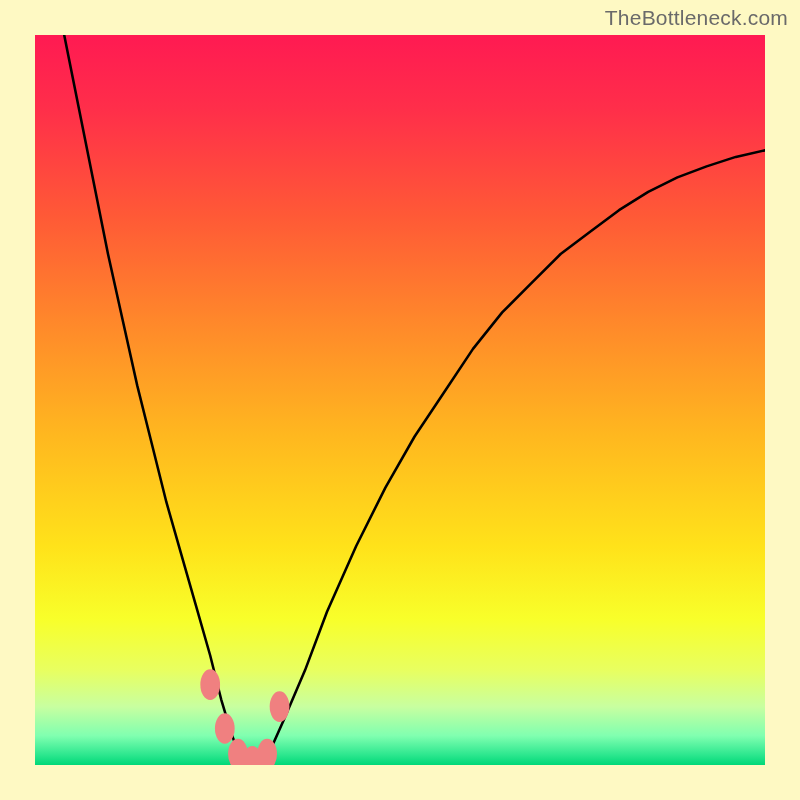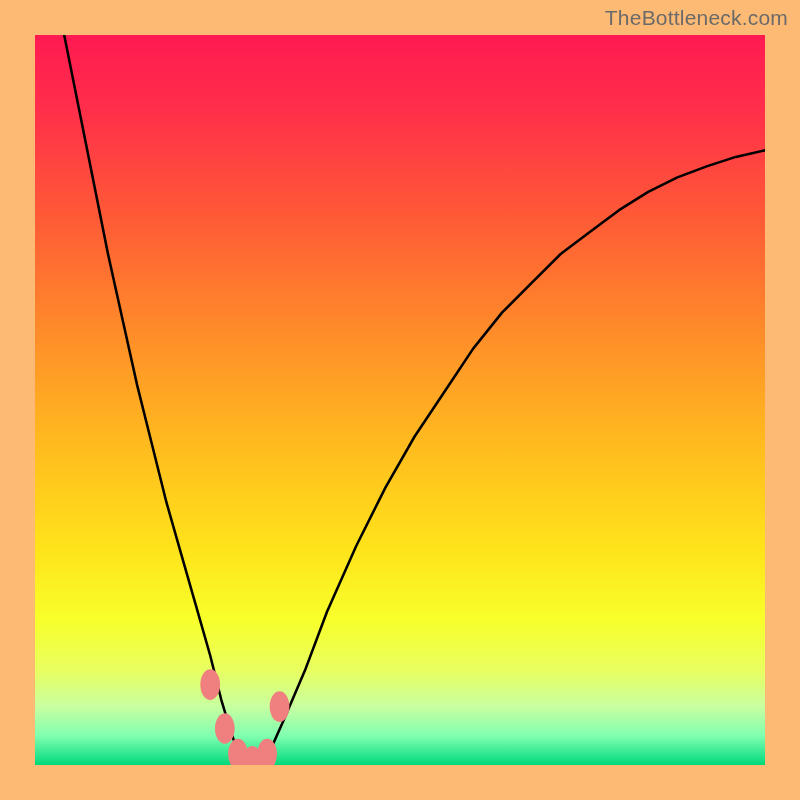--- a/index.html
+++ b/index.html
@@ -8,21 +8,21 @@
     width: 800px;
     height: 800px;
     overflow: hidden;
     background: #000;
     font-family: Arial, Helvetica, sans-serif;
   }
   .frame {
     position: absolute;
     top: 0; left: 0;
     width: 800px; height: 800px;
-    background: #fdba74;
+    background: #fef9c3;
   }
   .plot {
     position: absolute;
     top: 35px;
     left: 35px;
     width: 730px;
     height: 730px;
     overflow: hidden;
   }
   .gradient {

